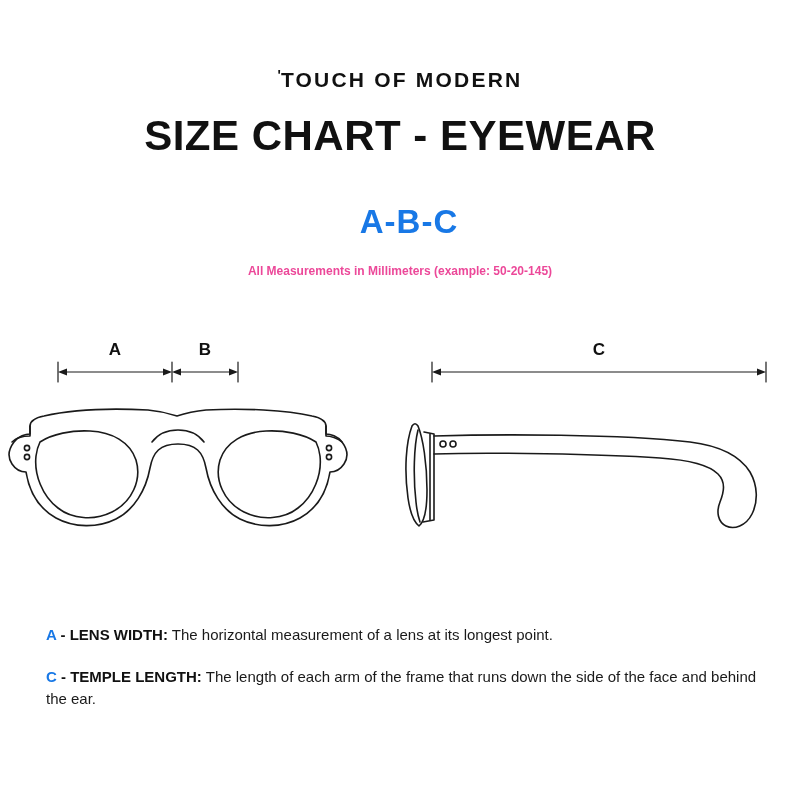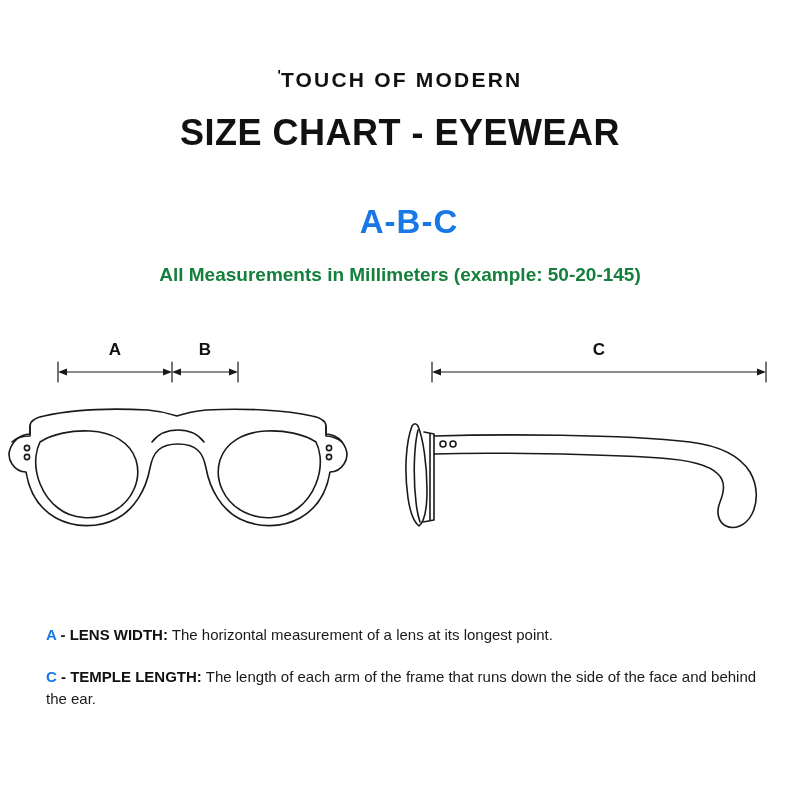--- a/index.html
+++ b/index.html
@@ -38,21 +38,21 @@
     position: relative;
     top: -1px;
     letter-spacing: 0;
   }
   .page-title {
     position: absolute;
     top: 112px;
     left: 0;
     width: 800px;
     text-align: center;
-    font-size: 36px;
+    font-size: 42px;
     font-weight: bold;
     letter-spacing: 0.5px;
     color: #111111;
   }
   .abc {
     position: absolute;
     top: 203px;
     left: 9px;
     width: 800px;
     text-align: center;
@@ -60,23 +60,23 @@
     font-weight: bold;
     letter-spacing: 1px;
     color: #1878e6;
   }
   .subtitle {
     position: absolute;
     top: 264px;
     left: 0;
     width: 800px;
     text-align: center;
-    font-size: 19px;
-    font-weight: bold;
-    color: #15803d;
+    font-size: 12px;
+    font-weight: bold;
+    color: #ec4899;
   }
 
   
   .diagram {
     position: absolute;
     top: 330px;
     left: 0;
     width: 800px;
     height: 230px;
   }

